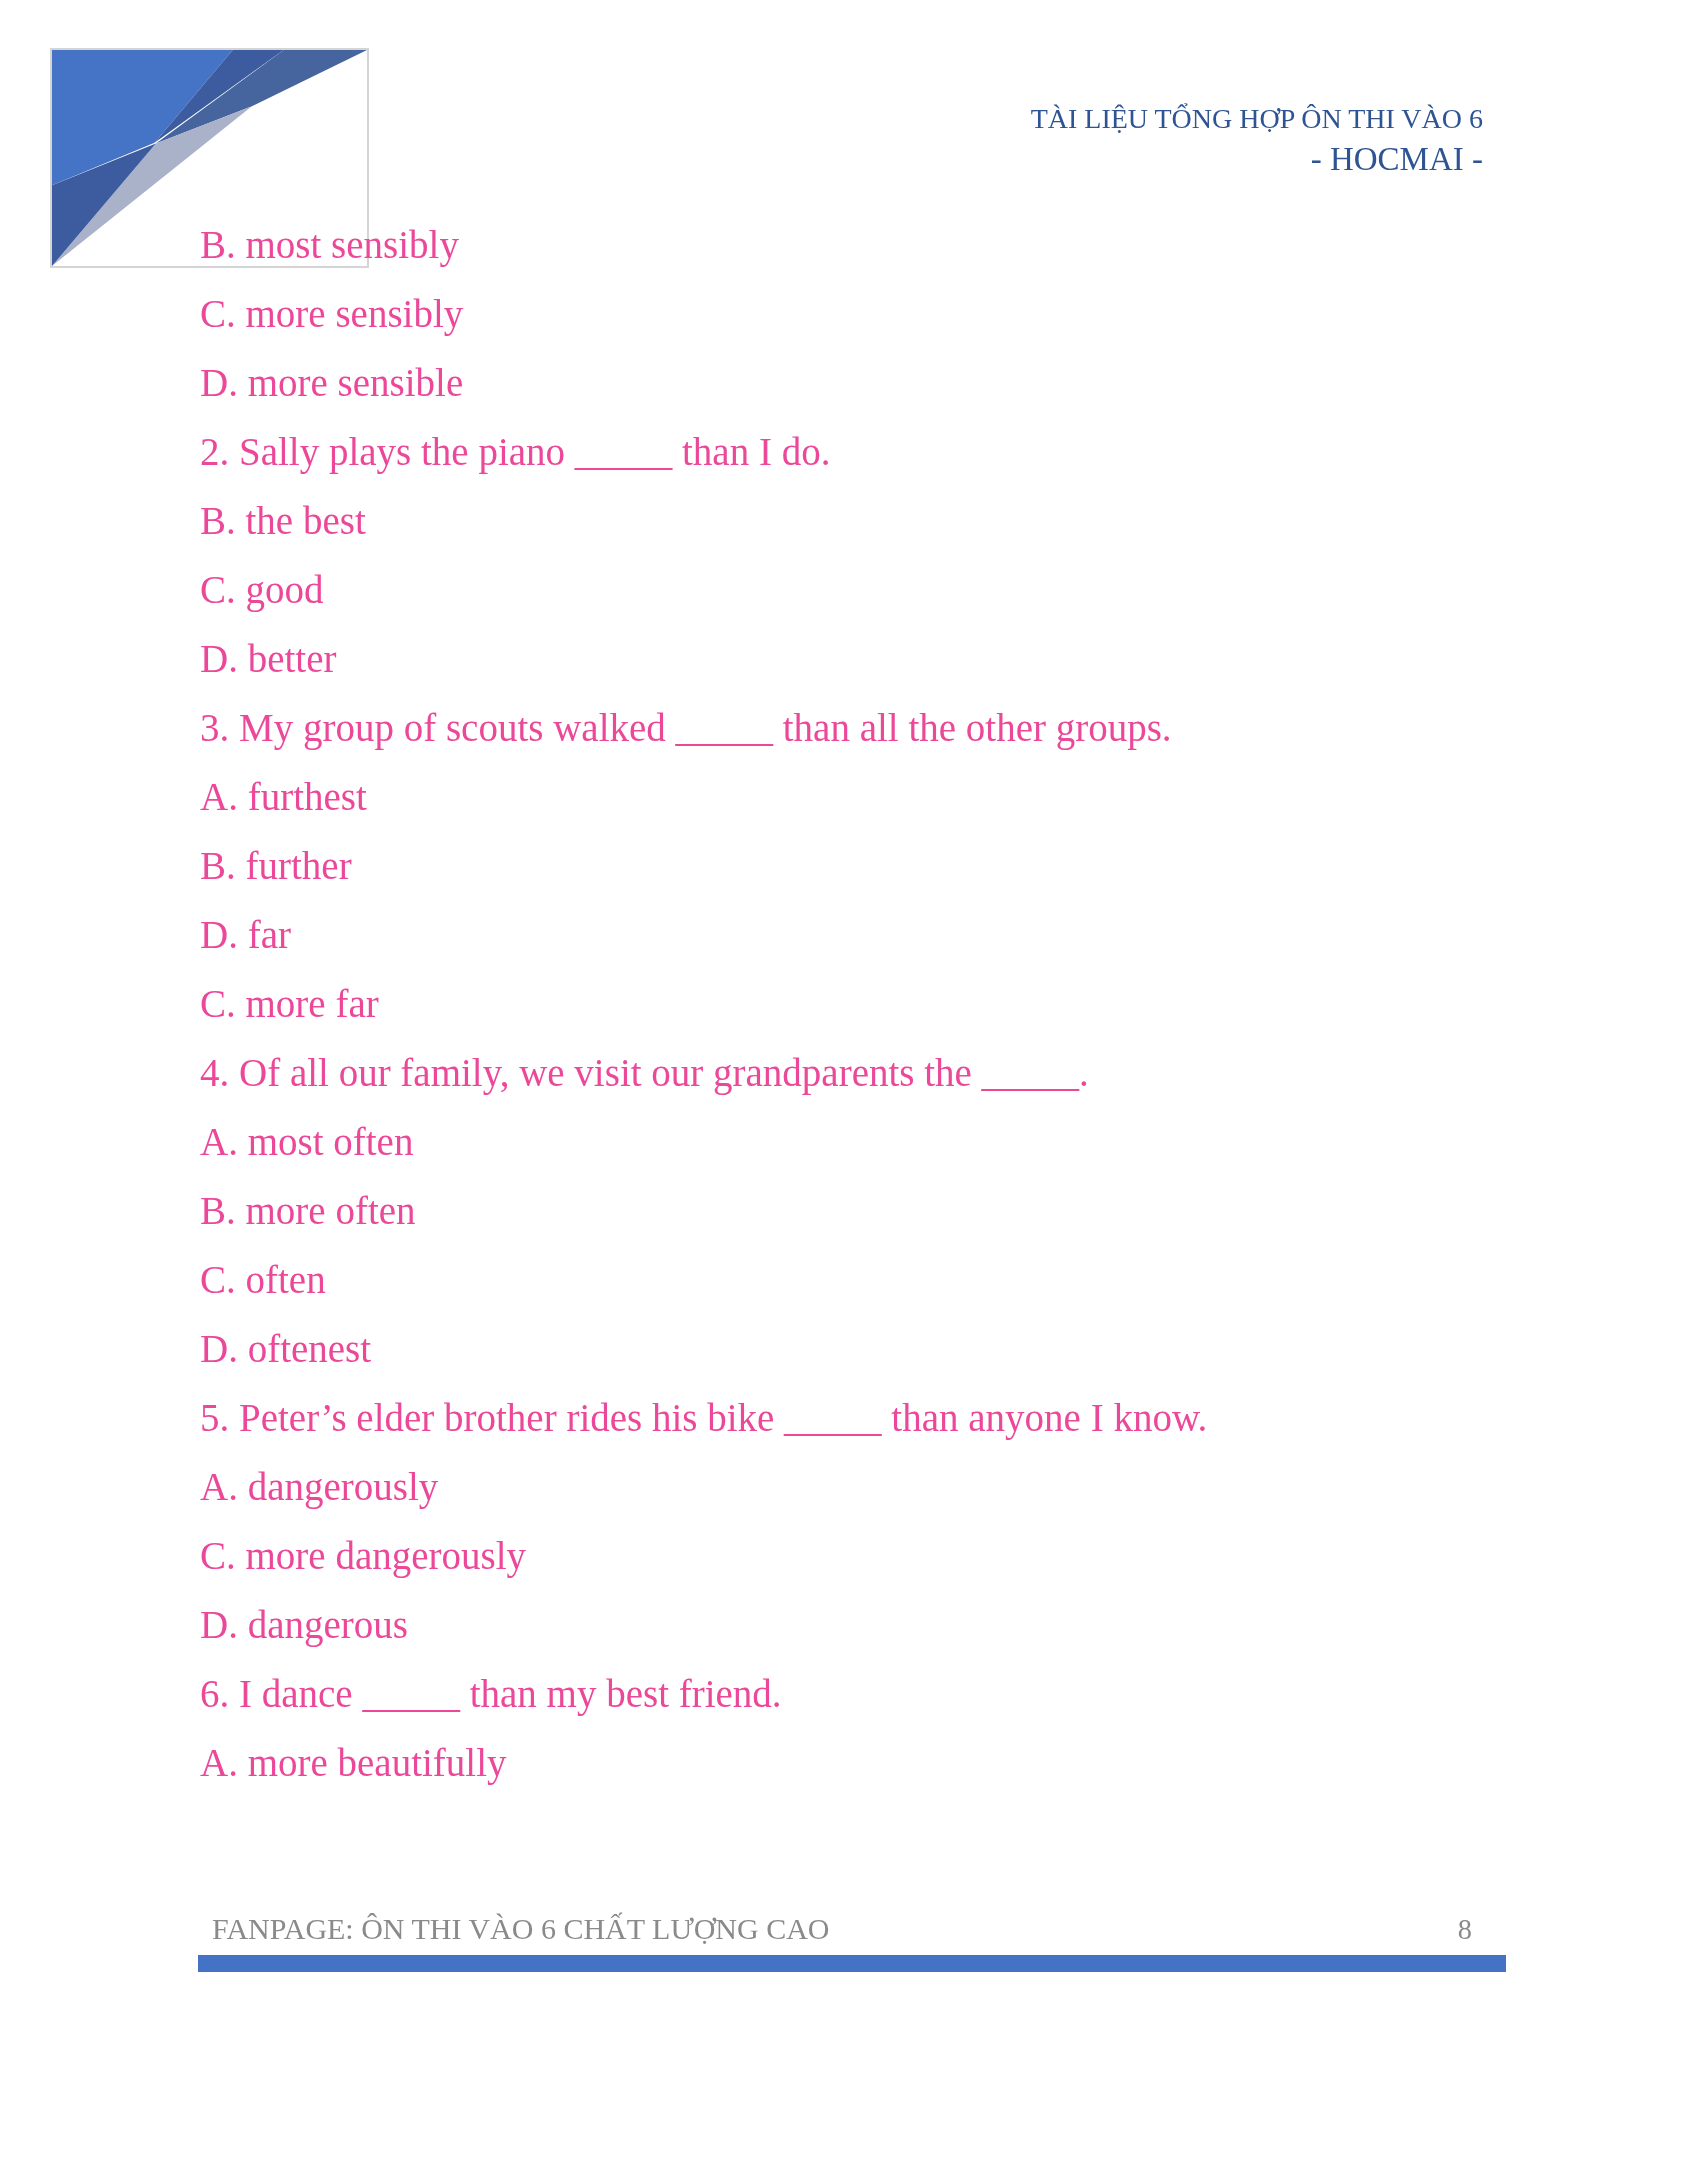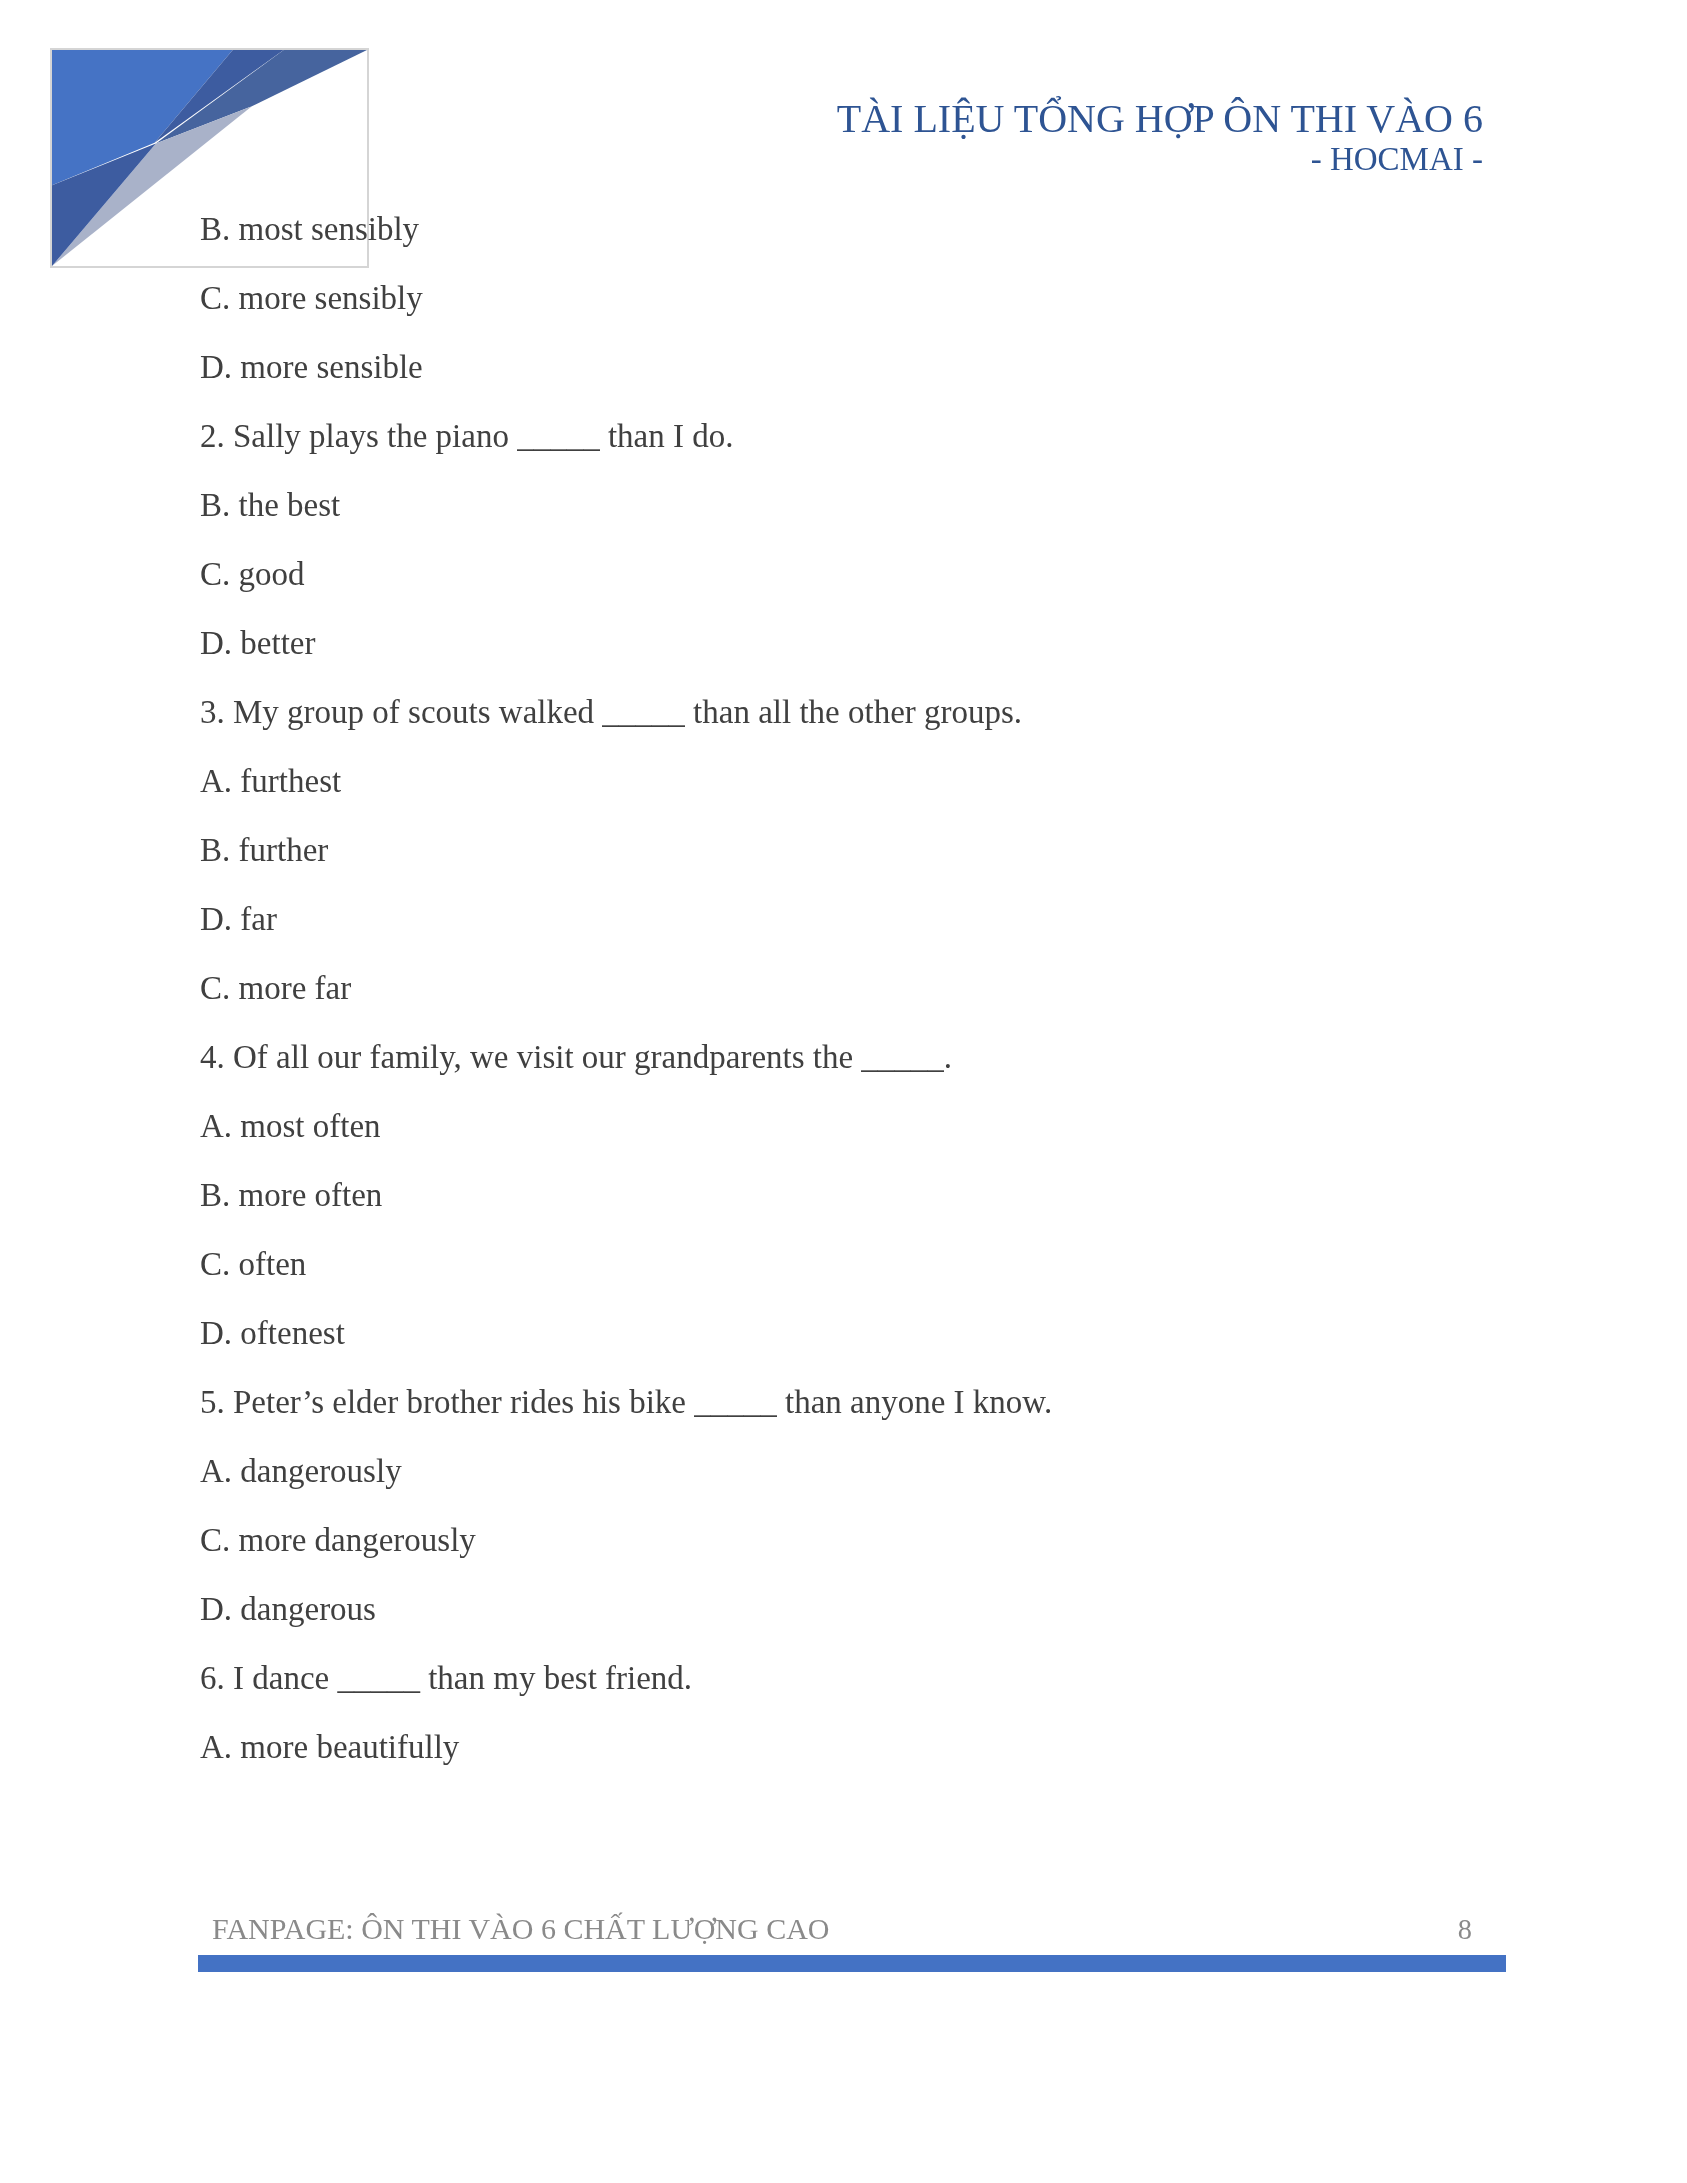--- a/index.html
+++ b/index.html
@@ -23,29 +23,29 @@
   }
   .logo-box svg { display: block; width: 100%; height: 100%; }
   .header {
     position: absolute;
     left: 200px;
     top: 98px;
     width: 1283px;
     text-align: right;
     color: #2E5493;
   }
-  .header .line1 { font-size: 40px; line-height: 41px; white-space: pre; }
+  .header .line1 { font-size: 28px; line-height: 41px; white-space: pre; }
   .header .line2 { font-size: 33px; line-height: 41px; white-space: pre; }
   .body-text {
     position: absolute;
     left: 200px;
-    top: 195px;
+    top: 210px;
     width: 1317px;
-    font-size: 33px;
-    color: #404040;
+    font-size: 39px;
+    color: #ec4899;
   }
   .body-text .tline {
     height: 69px;
     line-height: 69px;
     white-space: pre;
     overflow: visible;
   }
   .footer-bar {
     position: absolute;
     left: 198px;

